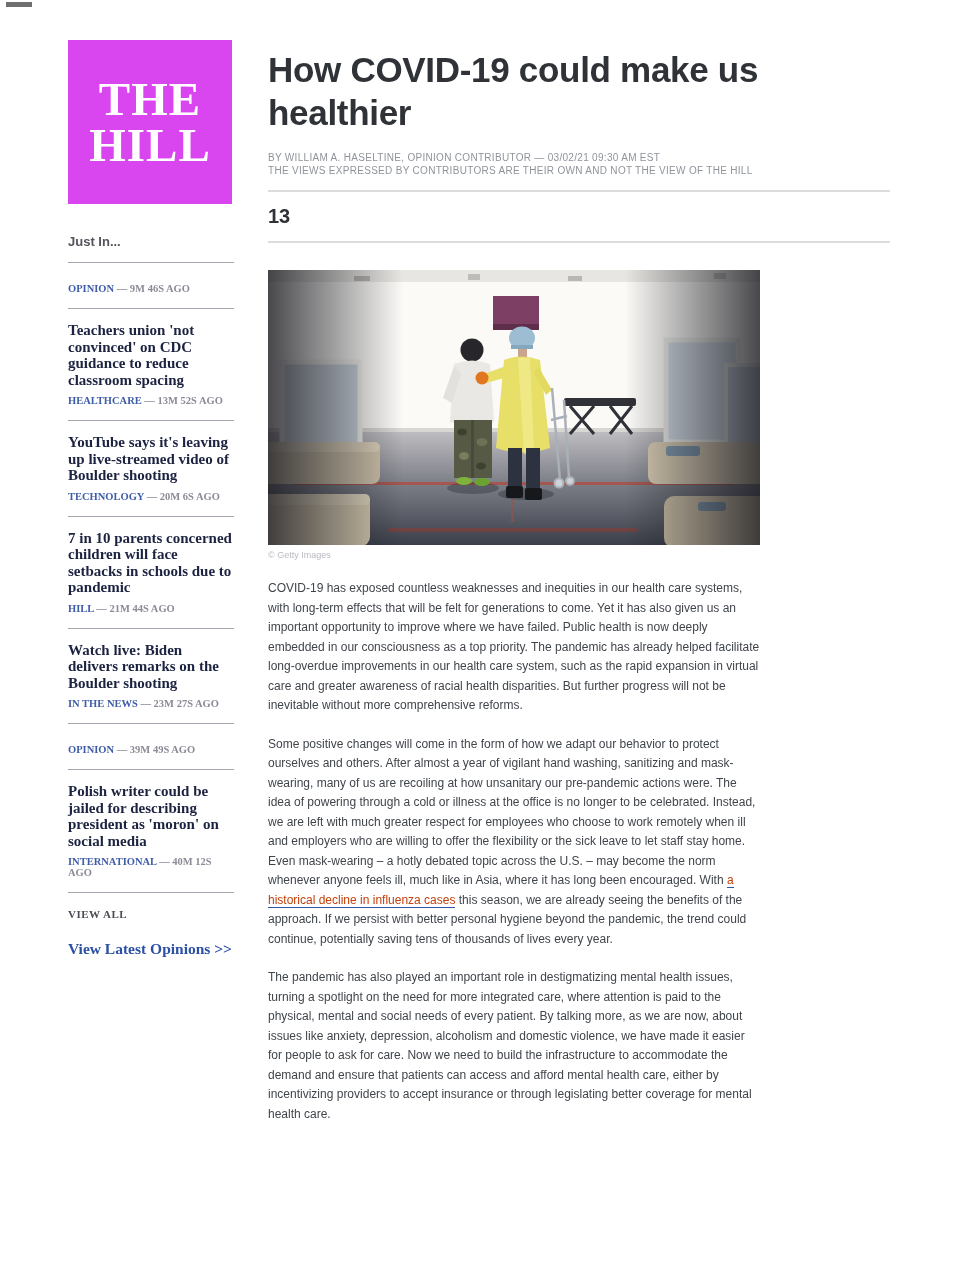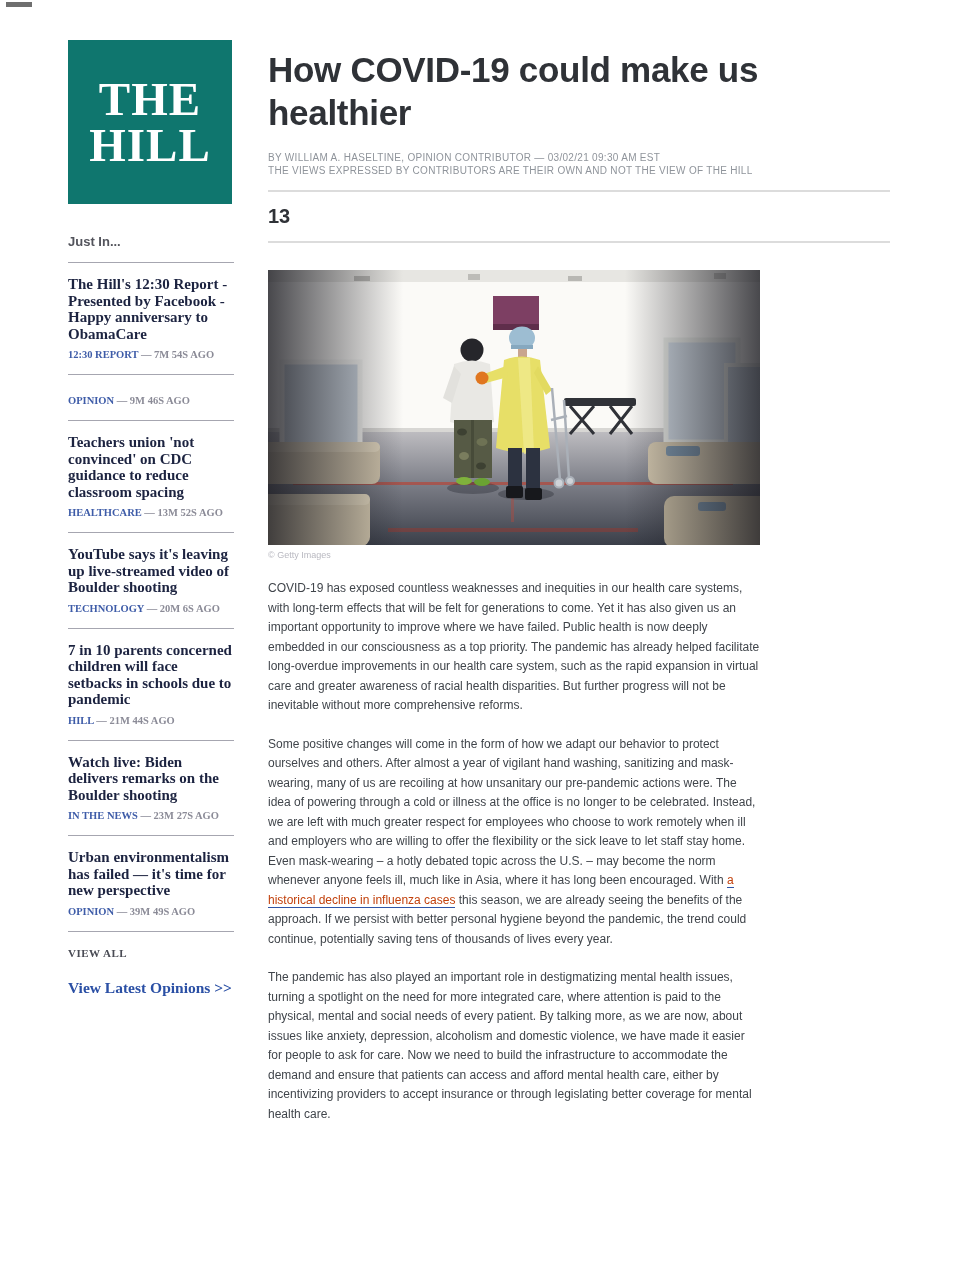--- a/index.html
+++ b/index.html
@@ -4,21 +4,21 @@
 <style>
   * { box-sizing: border-box; margin: 0; padding: 0; }
   html, body { width: 960px; height: 1280px; background: #ffffff; overflow: hidden; }
   body { font-family: "Liberation Sans", sans-serif; position: relative; }
 
   .artifact { position: absolute; left: 6px; top: 2px; width: 26px; height: 5px; background: #6f6f6f; }
 
   
   .sidebar { position: absolute; left: 68px; top: 40px; width: 166px; }
   .logo {
-    width: 164px; height: 164px; background: #0f766e;
+    width: 164px; height: 164px; background: #d946ef;
     display: flex; flex-direction: column; align-items: center; justify-content: center;
     color: #ffffff; font-family: "Liberation Serif", serif; font-weight: bold;
     font-size: 47px; line-height: 0.98; letter-spacing: 1px; cursor: pointer;
   }
   .justin { margin-top: 30px; font-size: 13px; font-weight: bold; color: #53545c; }
   .sb-list { margin-top: 13px; border-top: 1px solid #a6a6b0; }
   .sb-item { padding: 13px 0 14px; border-bottom: 1px solid #a6a6b0; }
   .sb-title {
     display: block; font-family: "Liberation Serif", serif; font-weight: bold;
     font-size: 15px; line-height: 16.5px; color: #1c2340; text-decoration: none; cursor: pointer;
@@ -53,27 +53,20 @@
 <aside class="sidebar">
   <div class="logo">
     <span>THE</span>
     <span>HILL</span>
   </div>
 
   <div class="justin">Just In...</div>
 
   <div class="sb-list">
 
-    <div class="sb-item">
-      <a class="sb-title">The Hill's 12:30 Report - Presented by Facebook - Happy anniversary to ObamaCare</a>
-      <div class="sb-meta">
-        <a class="sb-cat">12:30 REPORT</a>
-        <span class="sb-time">— 7M 54S AGO</span>
-      </div>
-    </div>
 
     <div class="sb-item">
       <div class="sb-meta">
         <a class="sb-cat">OPINION</a>
         <span class="sb-time">— 9M 46S AGO</span>
       </div>
     </div>
 
     <div class="sb-item">
       <a class="sb-title">Teachers union 'not convinced' on CDC guidance to reduce classroom spacing</a>
@@ -101,27 +94,33 @@
 
     <div class="sb-item">
       <a class="sb-title">Watch live: Biden delivers remarks on the Boulder shooting</a>
       <div class="sb-meta">
         <a class="sb-cat">IN THE NEWS</a>
         <span class="sb-time">— 23M 27S AGO</span>
       </div>
     </div>
 
     <div class="sb-item">
-      <a class="sb-title">Urban environmentalism has failed — it's time for new perspective</a>
       <div class="sb-meta">
         <a class="sb-cat">OPINION</a>
         <span class="sb-time">— 39M 49S AGO</span>
       </div>
     </div>
 
+    <div class="sb-item">
+      <a class="sb-title">Polish writer could be jailed for describing president as 'moron' on social media</a>
+      <div class="sb-meta">
+        <a class="sb-cat">INTERNATIONAL</a>
+        <span class="sb-time">— 40M 12S AGO</span>
+      </div>
+    </div>
 
   </div>
 
   <a class="viewall">VIEW ALL</a>
   <a class="viewlatest">View Latest Opinions &gt;&gt;</a>
 </aside>
 
 <main class="main">
   <h1 class="title">How COVID-19 could make us healthier</h1>
   <div class="byline">BY WILLIAM A. HASELTINE, OPINION CONTRIBUTOR — 03/02/21 09:30 AM EST</div>

